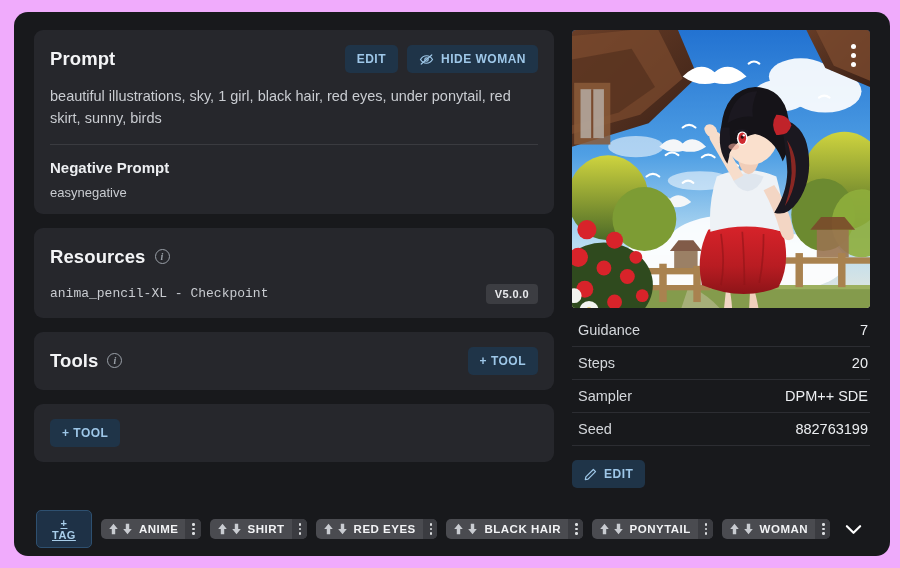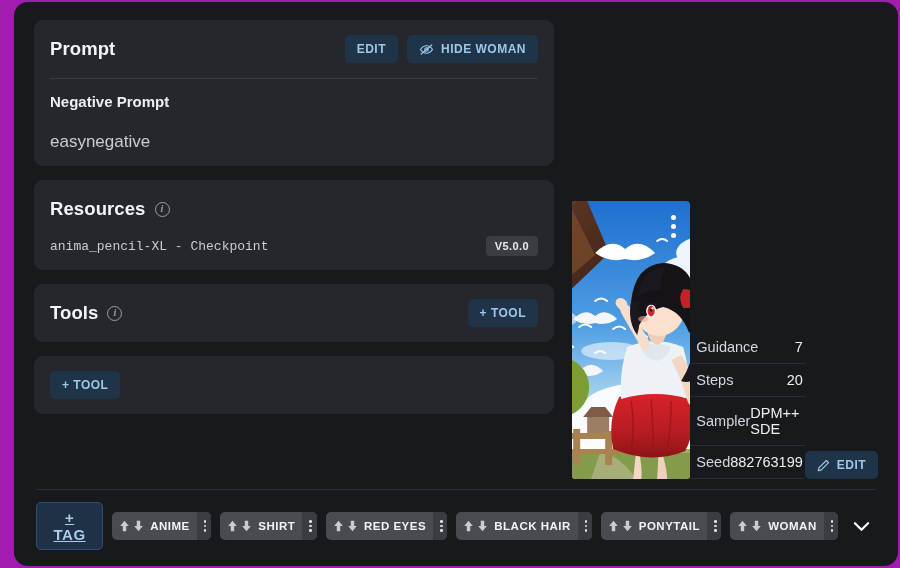--- a/index.html
+++ b/index.html
@@ -4,35 +4,35 @@
 <style>
   * { box-sizing: border-box; margin: 0; padding: 0; }
   html, body {
     width: 900px; height: 568px;
     background: #0f1012;
     font-family: "Liberation Sans", sans-serif;
     overflow: hidden;
   }
   .page {
     width: 900px; height: 568px;
-    background: #a21caf;
-    padding: 2px 14px;
+    background: #f0abfc;
+    padding: 12px 14px;
     display: flex;
   }
   .card {
     flex: 1;
     background: #18191c;
     border-radius: 14px;
     padding: 18px 20px 10px 20px;
     display: flex;
     flex-direction: column;
   }
   .columns { display: flex; gap: 18px; flex: 1; }
   .left-col { width: 520px; display: flex; flex-direction: column; gap: 14px; }
-  .right-col { flex: 1; display: flex; flex-direction: row; align-items: flex-end; }
+  .right-col { flex: 1; display: flex; flex-direction: column; }
 
   .panel {
     background: #26272c;
     border-radius: 9px;
     padding: 14px 16px;
   }
   .panel-head {
     display: flex; align-items: center; justify-content: space-between;
     min-height: 30px;
   }
@@ -57,21 +57,21 @@
     font-family: "Liberation Sans", sans-serif;
   }
   .btn-blue svg { display: block; }
 
   .prompt-text {
     margin-top: 12px;
     font-size: 14.5px; line-height: 1.5; color: #c9ccd1;
   }
   .divider { height: 1px; background: #3a3b40; margin: 14px 0; }
   .sub-title { font-size: 15px; font-weight: 700; color: #eceef1; }
-  .sub-text { margin-top: 22px; font-size: 17px; color: #c9ccd1; }
+  .sub-text { margin-top: 9px; font-size: 13px; color: #c9ccd1; }
 
   .res-row {
     margin-top: 12px;
     display: flex; align-items: center; justify-content: space-between;
   }
   .res-name { font-size: 13px; color: #c9ccd1; font-family: Liberation Mono, monospace; }
   .badge {
     background: #3c3d42; color: #e9eaed;
     font-size: 11px; font-weight: 700; letter-spacing: .4px;
     padding: 4px 9px; border-radius: 4px;
@@ -94,30 +94,30 @@
   .meta-key { color: #d4d7db; }
   .meta-val { color: #eceef1; }
 
   .edit-wrap { margin-top: 14px; }
 
   .tag-divider { height: 1px; background: #2e2f34; margin: 10px 2px 12px 2px; }
   .tag-bar { display: flex; align-items: center; gap: 9px; padding: 0 2px 6px 2px; }
   .tag-add {
     background: #1e3146; color: #a8cde9;
     border: 1px solid #2e5070; border-radius: 5px;
-    font-size: 15px; font-weight: 700; letter-spacing: .5px;
+    font-size: 11px; font-weight: 700; letter-spacing: .5px;
     padding: 6px 10px; cursor: pointer;
     display: inline-flex; align-items: center; gap: 6px;
     font-family: "Liberation Sans", sans-serif;
     text-decoration: underline;
   }
   .chip {
     background: #4a4b50; border-radius: 5px;
     display: inline-flex; align-items: center;
-    height: 28px; cursor: pointer; overflow: hidden;
+    height: 20px; cursor: pointer; overflow: hidden;
   }
   .chip-arrows { display: flex; align-items: center; gap: 3px; padding: 0 6px 0 7px; }
   .chip-label {
     color: #f2f3f5; font-size: 11.5px; font-weight: 700;
     letter-spacing: .5px; padding-right: 7px; white-space: nowrap;
   }
   .chip-dots {
     display: flex; flex-direction: column; gap: 2px;
     padding: 0 7px; height: 100%;
     align-items: center; justify-content: center;
@@ -148,20 +148,21 @@
                   <svg width="15" height="13" viewBox="0 0 20 16" fill="none" stroke="#9ec7e8" stroke-width="1.6" stroke-linecap="round">
                     <path d="M2 8s3-5 8-5 8 5 8 5-3 5-8 5-8-5-8-5z"></path>
                     <circle cx="10" cy="8" r="2.3"></circle>
                     <path d="M3 14L17 2"></path>
                   </svg>
                 </span>
                 <span>HIDE WOMAN</span>
               </button>
             </div>
           </div>
+          <div class="prompt-text">beautiful illustrations, sky, 1 girl, black hair, red eyes, under ponytail, red skirt, sunny, birds</div>
           <div class="divider"></div>
           <div class="sub-title">Negative Prompt</div>
           <div class="sub-text">easynegative</div>
         </div>
 
         <div class="panel">
           <div class="panel-head">
             <div class="panel-title">
               <span>Resources</span>
               <span class="info-icon">i</span>

